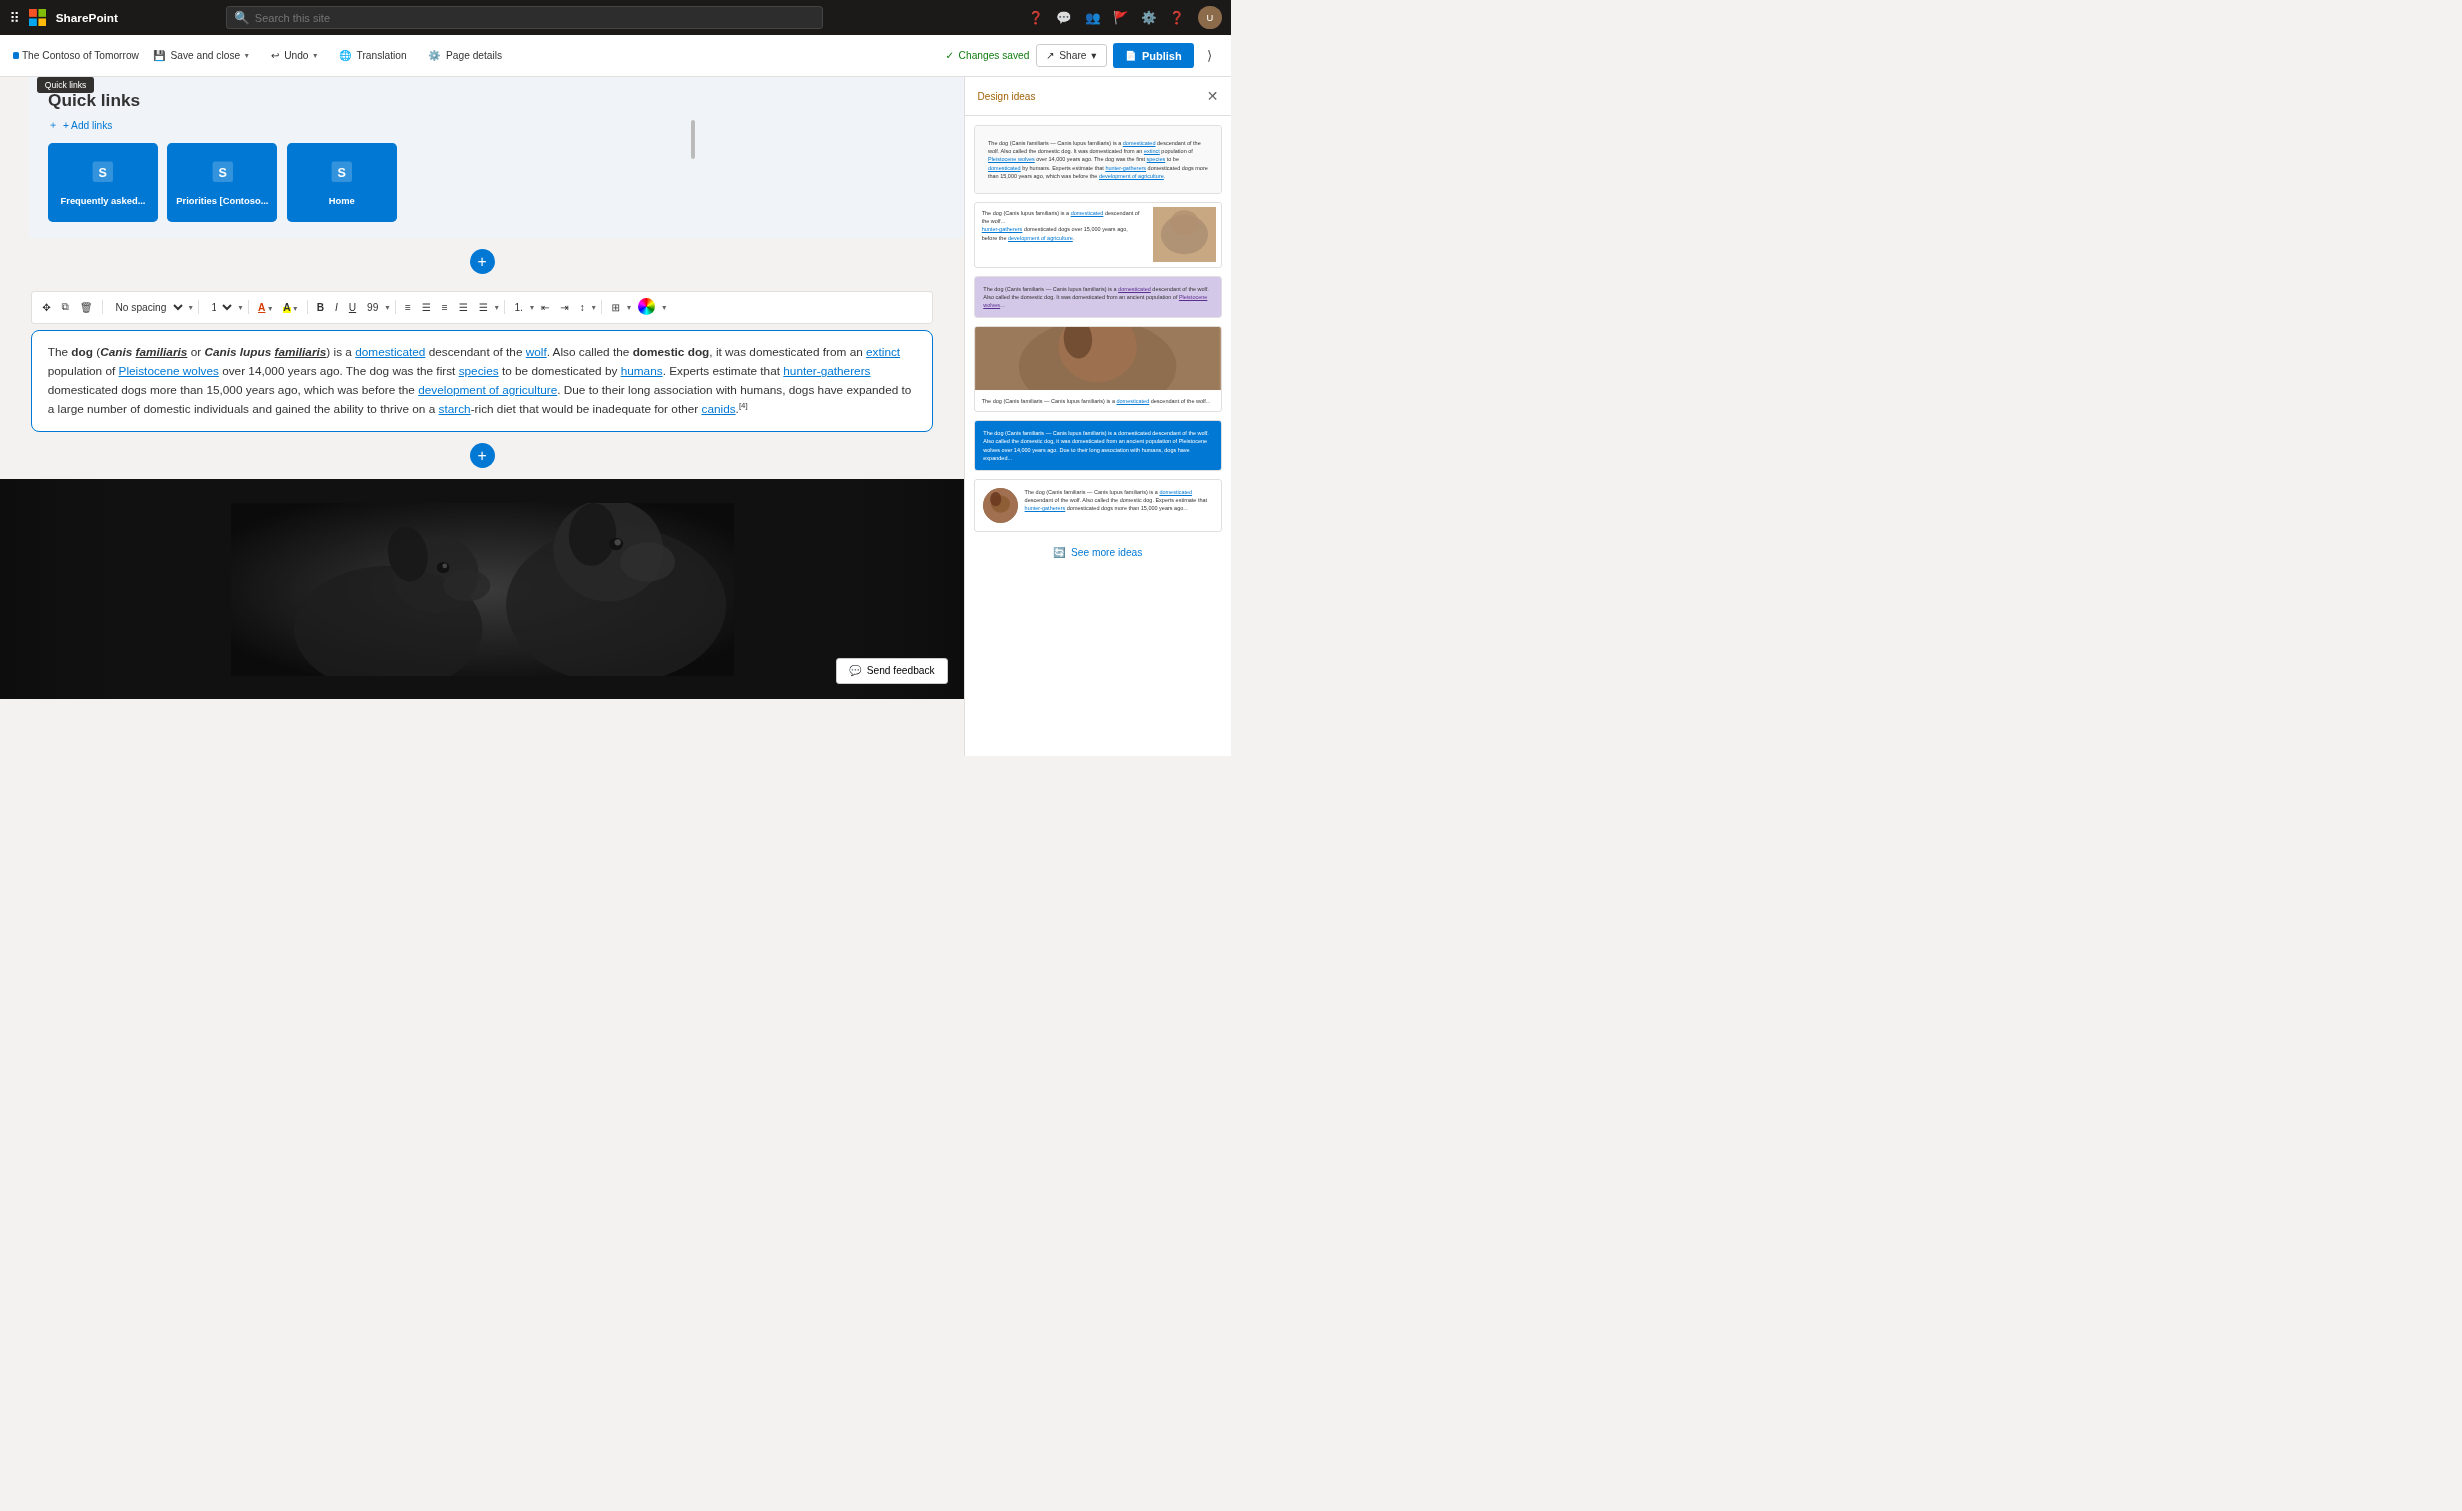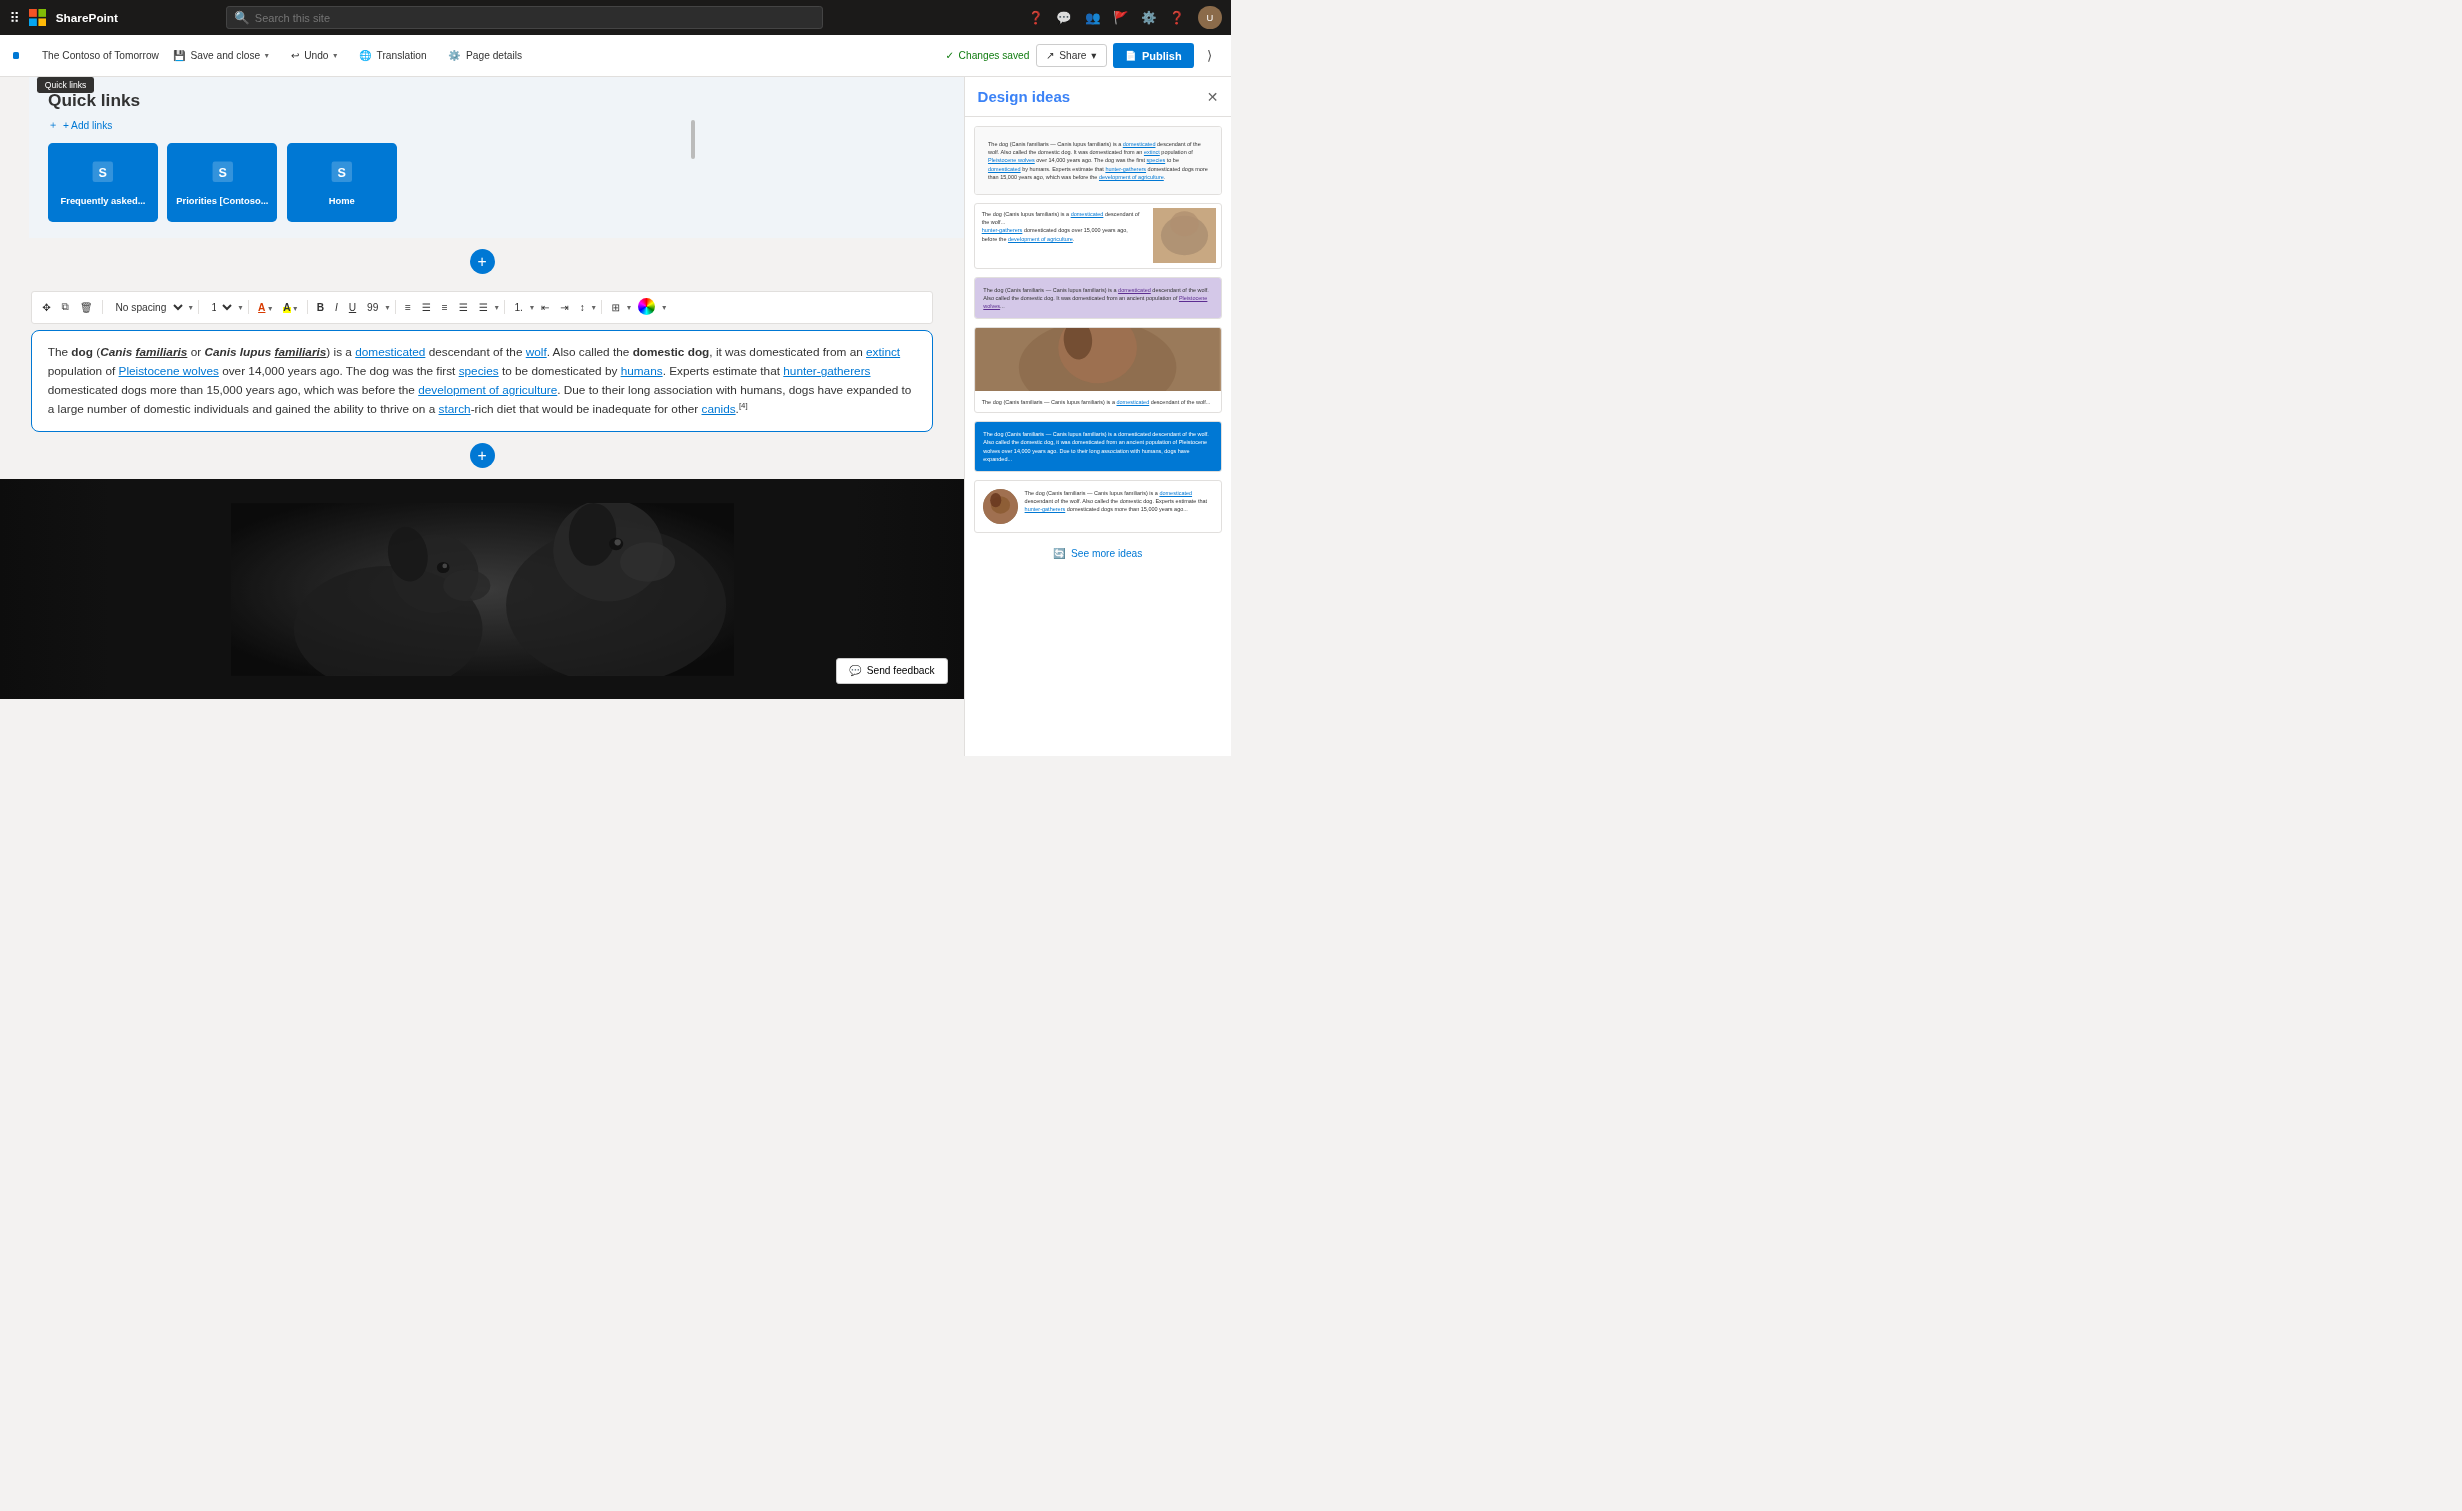--- a/index.html
+++ b/index.html
@@ -29,21 +29,21 @@
     .avatar { width: 23.6px; height: 23.6px; border-radius: 50%; background: #8b6b4a; display: flex; align-items: center; justify-content: center; color: #fff; font-size: 9.4px; cursor: pointer; overflow: hidden; }
 
     
     .toolbar {
       display: flex; align-items: center;
       background: #fff; height: 42px; padding: 0 12.6px;
       border-bottom: 0.8px solid #e1dfdd; gap: 6.3px;
       position: relative; z-index: 99;
     }
     .toolbar-left { display: flex; align-items: center; gap: 6.3px; flex: 1; }
-    .page-indicator { display: flex; align-items: center; gap: 23px; font-size: 10.2px; color: #333; }
+    .page-indicator { display: flex; align-items: center; gap: 3px; font-size: 10.2px; color: #333; }
     .page-dot { width: 6.3px; height: 6.3px; background: #0078d4; border-radius: 1.6px; }
     .toolbar-btn {
       display: flex; align-items: center; gap: 4.7px;
       padding: 4.7px 7.9px; border: none; background: transparent;
       font-size: 10.2px; color: #333; cursor: pointer; border-radius: 3.1px;
     }
     .toolbar-btn .caret { font-size: 7.9px; color: #666; }
     .toolbar-right { display: flex; align-items: center; gap: 6.3px; }
     .changes-saved { display: flex; align-items: center; gap: 4.7px; font-size: 10.2px; color: #107c10; }
     .share-btn {
@@ -142,21 +142,21 @@
     
     .design-panel {
       width: 267px; background: #fff; border-left: 0.8px solid #e1dfdd;
       display: flex; flex-direction: column; overflow: hidden;
       position: relative;
     }
     .design-panel-header {
       display: flex; align-items: center; justify-content: space-between;
       padding: 11px 12.6px; border-bottom: 0.8px solid #e1dfdd;
     }
-    .design-panel-title { font-size: 15px; font-weight: 700; color: #3b82f6; }
+    .design-panel-title { font-size: 10px; font-weight: 400; color: #a16207; }
     .close-panel-btn { background: transparent; border: none; cursor: pointer; font-size: 14px; color: #666; }
     .design-panel-body { flex: 1; overflow-y: auto; padding: 9.4px; }
     .design-card {
       width: 100%; border-radius: 3.1px; overflow: hidden; margin-bottom: 7.9px;
       border: 0.8px solid #e1dfdd; cursor: pointer;
     }
     .design-card-text {
       background: #f9f9f9; padding: 7.9px;
       font-size: 6.3px; color: #555; line-height: 1.4;
     }

